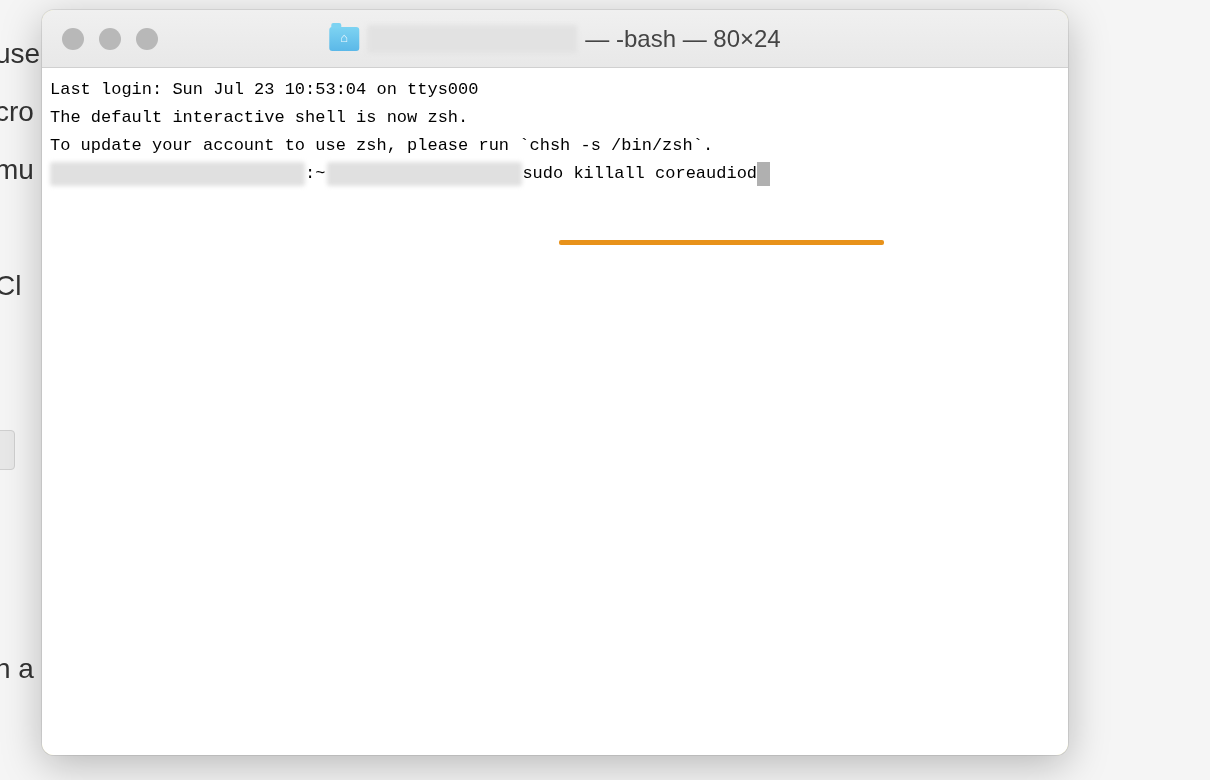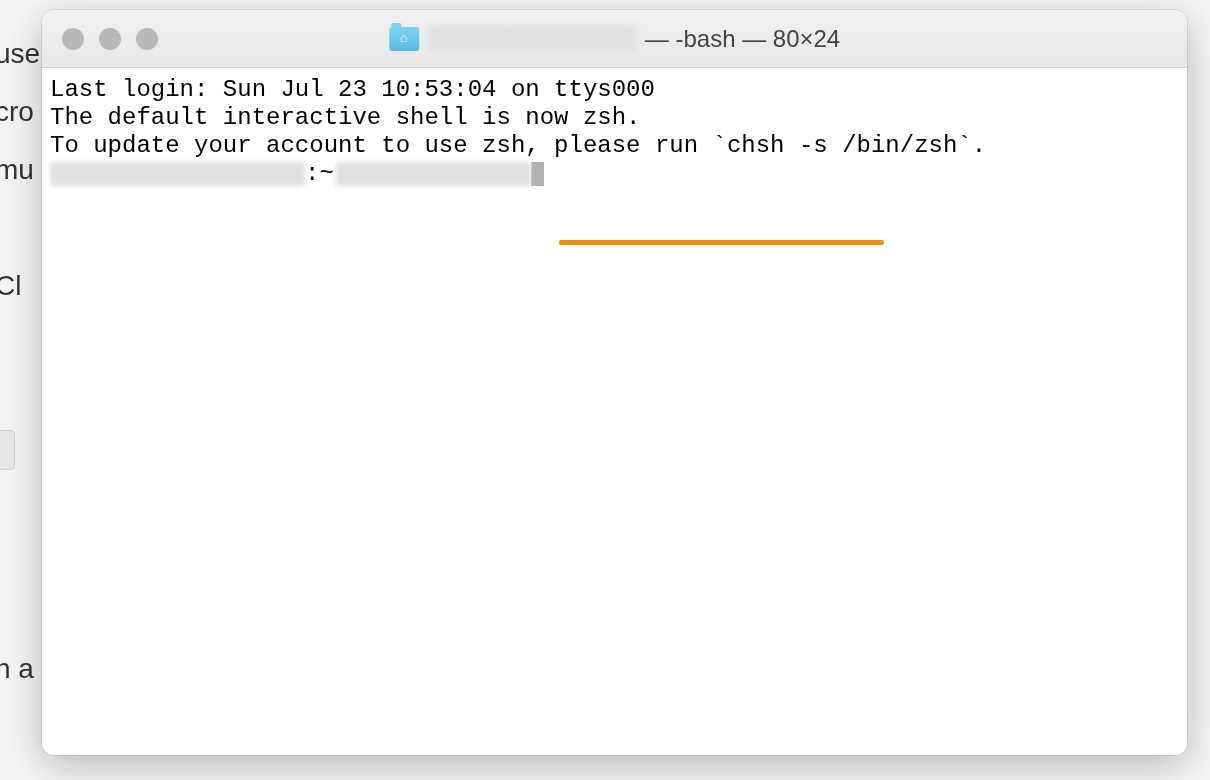--- a/index.html
+++ b/index.html
@@ -33,21 +33,21 @@
       width: 25px;
       height: 40px;
       background: #e8e8e8;
       border: 1px solid #d0d0d0;
       border-radius: 4px;
     }
     .terminal-window {
       position: absolute;
       left: 42px;
       top: 10px;
-      width: 1145px;
+      width: 1026px;
       height: 745px;
       background: #fef9c3;
       border-radius: 12px;
       box-shadow: 0 10px 40px rgba(0,0,0,0.25), 0 0 0 1px rgba(0,0,0,0.08);
       overflow: hidden;
       display: flex;
       flex-direction: column;
     }
     .title-bar {
       height: 58px;
@@ -111,21 +111,21 @@
       height: 28px;
       background: #e2e2e2;
       border-radius: 3px;
       filter: blur(2px);
     }
     .terminal-content {
       flex: 1;
       padding: 8px;
       background: #ffffff;
       font-family: "Menlo", "Monaco", "Courier New", monospace;
-      font-size: 24px;
+      font-size: 17px;
       line-height: 28px;
       color: #000;
       position: relative;
     }
     .term-line {
       white-space: pre;
     }
     .prompt-line {
       display: flex;
       align-items: center;
@@ -198,17 +198,18 @@
   </div>
   <div class="terminal-content">
     <div class="term-line">Last login: Sun Jul 23 10:53:04 on ttys000</div>
     <div class="term-line"></div>
     <div class="term-line">The default interactive shell is now zsh.</div>
     <div class="term-line">To update your account to use zsh, please run `chsh -s /bin/zsh`.</div>
     <div class="prompt-line">
       <span class="prompt-blur prompt-blur-1"></span>
       <span class="prompt-text">:~ </span>
       <span class="prompt-blur prompt-blur-2"></span>
+      <span class="command-text"> sudo killall coreaudiod</span>
       <span class="cursor"></span>
     </div>
     <div class="underline" style="left:517px; top:172px; width:325px;"></div>
   </div>
 </div>
 
 </body></html>

